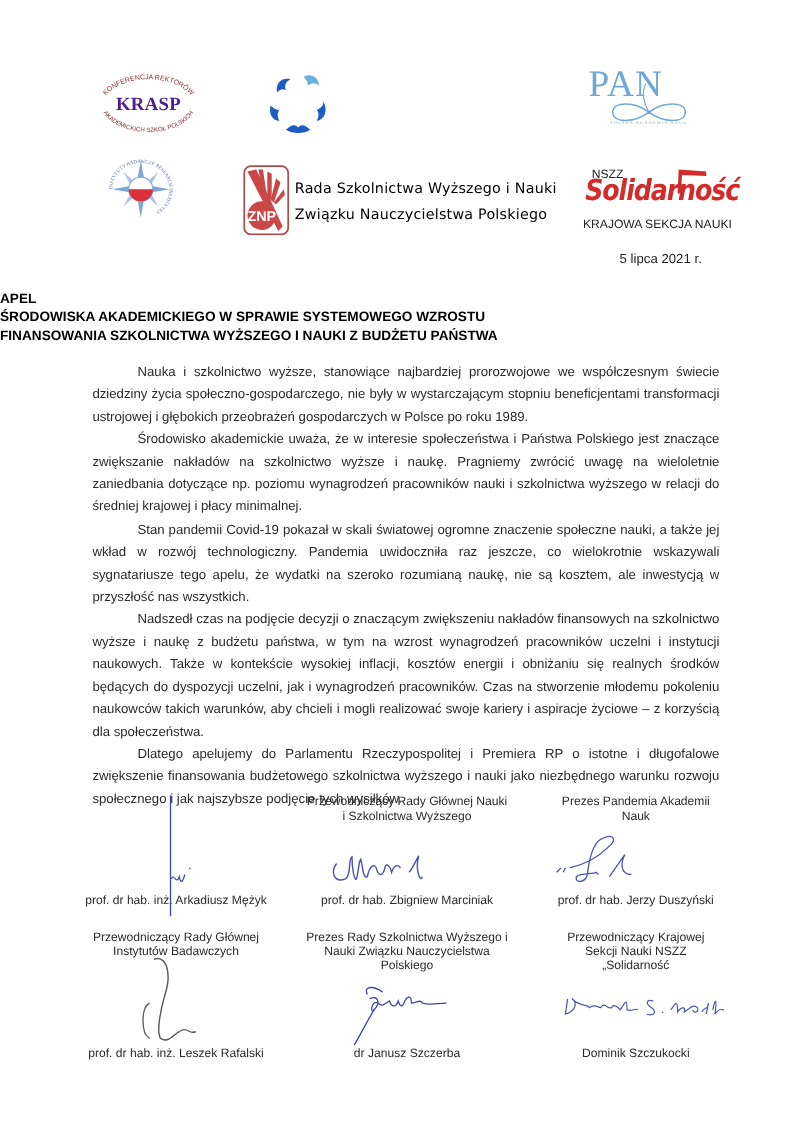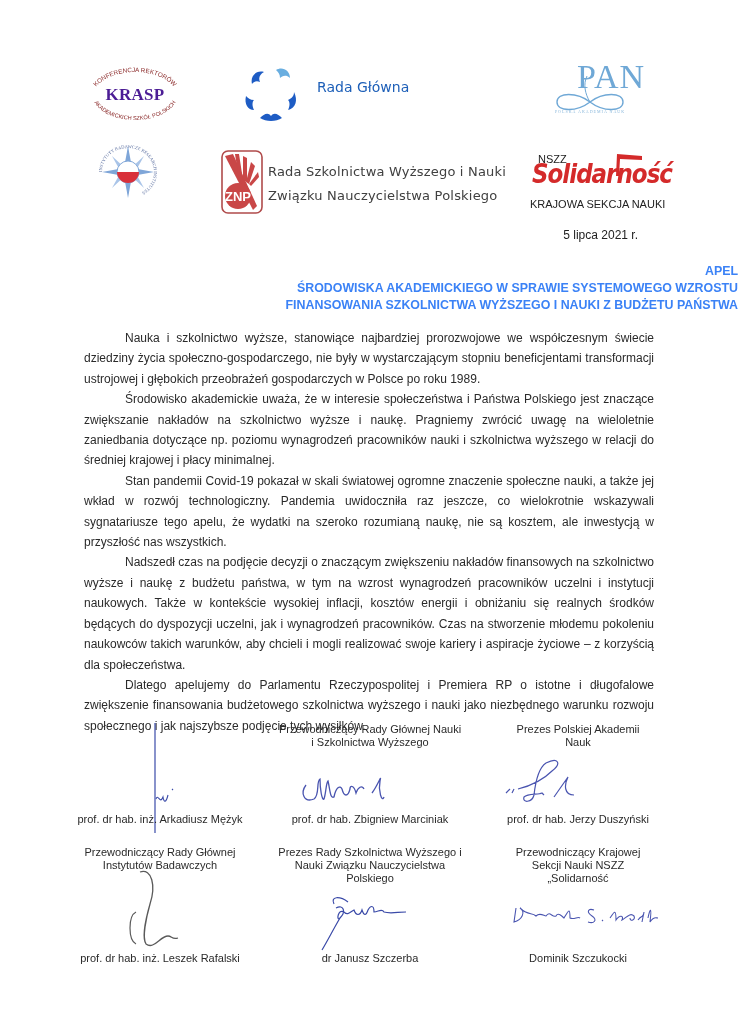--- a/index.html
+++ b/index.html
@@ -10,40 +10,40 @@
   .krasp { left: 86px; top: 66px; width: 98px; height: 58px; }
   .krasp-main { position: absolute; left: 0; right: 0; top: 19px; text-align: center; font-family: "Liberation Serif", serif; font-weight: bold; font-size: 17px; color: #4c1d95; letter-spacing: 0.3px; }
 
   
   .rgnisw-logo { left: 238px; top: 60px; width: 66px; height: 66px; }
   .rgnisw-text { left: 317px; top: 78px; font-size: 14px; color: #1d5fb8; line-height: 19px; font-family: "DejaVu Sans", sans-serif; }
   .rgnisw-text div { white-space: nowrap; }
 
   
   .pan { left: 535px; top: 58px; width: 110px; height: 62px; }
-  .pan-word { position: absolute; left: 0; right: 0; top: 0; text-align: right; font-family: "Liberation Serif", serif; font-size: 34px; color: #6fa8d6; letter-spacing: 1px; }
+  .pan-word { position: absolute; left: 0; right: 0; top: 0; text-align: left; font-family: "Liberation Serif", serif; font-size: 34px; color: #6fa8d6; letter-spacing: 1px; }
   .pan-sub { position: absolute; left: 0; right: 0; top: 51px; text-align: center; font-family: "Liberation Serif", serif; font-size: 4px; color: #8ab8dc; letter-spacing: 1px; }
 
   
   .irb { left: 88px; top: 142px; width: 80px; height: 60px; }
 
   
   .znp-logo { left: 221px; top: 150px; width: 32px; height: 64px; }
-  .znp-text { left: 268px; top: 160px; font-size: 13px; color: #404040; line-height: 24px; font-family: "DejaVu Sans", sans-serif; letter-spacing: 0.2px; }
+  .znp-text { left: 268px; top: 160px; font-size: 13px; color: #000000; line-height: 24px; font-family: "DejaVu Sans", sans-serif; letter-spacing: 0.2px; }
   .znp-text div { white-space: nowrap; }
 
   
   .sol { left: 497px; top: 150px; width: 150px; height: 66px; margin-left: 27px; }
   .sol-nszz { position: absolute; left: 14px; top: 3px; font-size: 11px; color: #222; }
   .sol-word { position: absolute; left: 8px; top: 11px; font-family: "DejaVu Sans", sans-serif; font-weight: bold; font-style: italic; font-size: 23px; color: #d42a2a; letter-spacing: -1px; transform: scaleY(1.15); }
   .sol-sub { position: absolute; left: 6px; top: 48px; font-size: 11px; color: #222; white-space: nowrap; }
 
   .date { right: 100px; top: 228px; font-size: 12px; color: #222; }
 
-  .titles { left: 0; width: 738px; top: 263px; text-align: right; font-weight: bold; font-size: 12.4px; line-height: 17px; color: #3b82f6; }
+  .titles { left: 0; width: 738px; top: 263px; text-align: left; font-weight: bold; font-size: 12.4px; line-height: 17px; color: #000000; }
   .titles div { white-space: nowrap; }
 
   .body-text { left: 84px; top: 328px; width: 570px; font-size: 12px; line-height: 20.4px; color: #2a2a2a; }
   .body-text p { margin: 0; text-align: justify; text-indent: 41px; }
 
   .sig { position: absolute; text-align: center; font-size: 11px; line-height: 13px; color: #2a2a2a; }
   .sig .role div { white-space: nowrap; }
   .sig .name { position: absolute; left: 0; right: 0; text-align: center; white-space: nowrap; }
   .sig svg { position: absolute; }
 
@@ -74,21 +74,20 @@
 <div class="abs rgnisw-logo">
   <svg width="66" height="66" viewBox="0 0 66 66">
     <path d="M14,24 C12,16 18,10 26,12 C22,14 20,18 22,22 C18,20 16,22 14,24 Z" fill="#1e5cc4"></path>
     <path d="M38,10 C44,6 52,10 52,18 C48,14 44,16 42,18 C42,14 40,12 38,10 Z" fill="#69aee0"></path>
     <path d="M8,36 C6,44 10,50 16,50 C14,46 14,42 16,40 C12,40 10,38 8,36 Z" fill="#1e5cc4"></path>
     <path d="M56,32 C60,40 58,48 50,50 C52,46 52,42 50,40 C54,38 56,36 56,32 Z" fill="#1e5cc4"></path>
     <path d="M22,58 C26,54 30,52 33,56 C36,52 40,54 44,58 C38,62 28,62 22,58 Z" fill="#1e5cc4"></path>
   </svg>
 </div>
 <div class="abs rgnisw-text">
-  <div>Rada Główna</div>
 </div>
 
 <div class="abs pan">
   <div class="pan-word">PAN</div>
   <svg width="110" height="62" viewBox="0 0 110 62" style="position:absolute;left:0;top:0">
     <path d="M55,44 C42,34 22,34 22,44 C22,54 42,54 55,44 C68,34 88,34 88,44 C88,54 68,54 55,44 Z" fill="none" stroke="#6fa8d6" stroke-width="1.4"></path>
     <path d="M55,44 C50,36 48,26 52,18" fill="none" stroke="#6fa8d6" stroke-width="1"></path>
   </svg>
   <div class="pan-sub">POLSKA AKADEMIA NAUK</div>
 </div>
@@ -168,21 +167,21 @@
     <div>i Szkolnictwa Wyższego</div>
   </div>
   <svg width="200" height="110" viewBox="0 0 200 110" style="left:0;top:0">
     <path d="M36,62 C30,70 34,80 44,76 C50,72 46,58 50,56 C50,66 52,78 54,76 C56,70 56,60 58,58 C60,66 60,76 64,74 C66,64 70,62 72,66 C74,74 78,74 80,66 C80,62 84,62 86,70 C88,64 92,62 94,66 M102,70 C108,62 112,50 110,58 C108,68 112,80 114,74" stroke="#4a55b0" stroke-width="1.3" fill="none"></path>
   </svg>
   <div class="name">prof. dr hab. Zbigniew Marciniak</div>
 </div>
 
 <div class="sig s3">
   <div class="role">
-    <div>Prezes Polskiej Akademii</div>
+    <div>Prezes Pandemia Akademii</div>
     <div>Nauk</div>
   </div>
   <svg width="200" height="110" viewBox="0 0 200 110" style="left:0;top:0">
     <path d="M28,70 L32,66 M34,70 L36,66 M40,66 C56,62 66,56 74,48 C84,40 80,34 68,40 C62,44 58,54 56,72 C54,80 44,80 46,74 C50,70 60,72 64,70 L66,72 M76,74 L90,54 C86,62 86,72 96,72" stroke="#4a55b0" stroke-width="1.2" fill="none"></path>
   </svg>
   <div class="name">prof. dr hab. Jerzy Duszyński</div>
 </div>
 
 <div class="sig s4">
   <div class="role">

